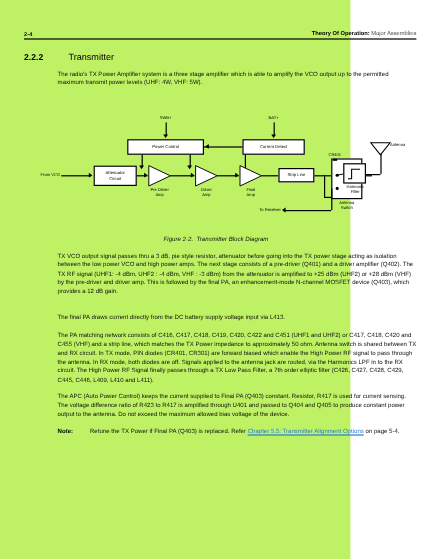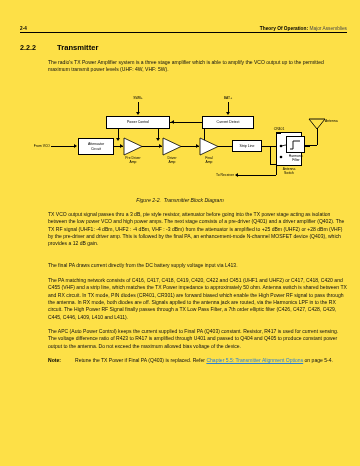--- a/index.html
+++ b/index.html
@@ -11,23 +11,23 @@
     width: 360px;
     height: 466px;
     font-family: "Liberation Sans", sans-serif;
     color: #000000;
     position: relative;
     overflow: hidden;
   }
   .page {
     position: absolute;
     left: 0; top: 0;
-    width: 360px;
+    width: 292px;
     height: 466px;
-    background: #fde047;
+    background: #bef264;
   }
 
   
   .header {
     position: absolute;
     left: 20px;
     top: 26px;
     width: 327px;
     display: flex;
     align-items: flex-end;
@@ -55,21 +55,21 @@
     display: flex;
     align-items: baseline;
   }
   .sec-num {
     font-size: 7.2px;
     font-weight: bold;
     width: 37px;
   }
   .sec-title {
     font-size: 7.6px;
-    font-weight: bold;
+    font-weight: normal;
   }
 
   
   .para {
     position: absolute;
     left: 48px;
     width: 299px;
     font-size: 5.05px;
     line-height: 7.35px;
     text-align: left;

